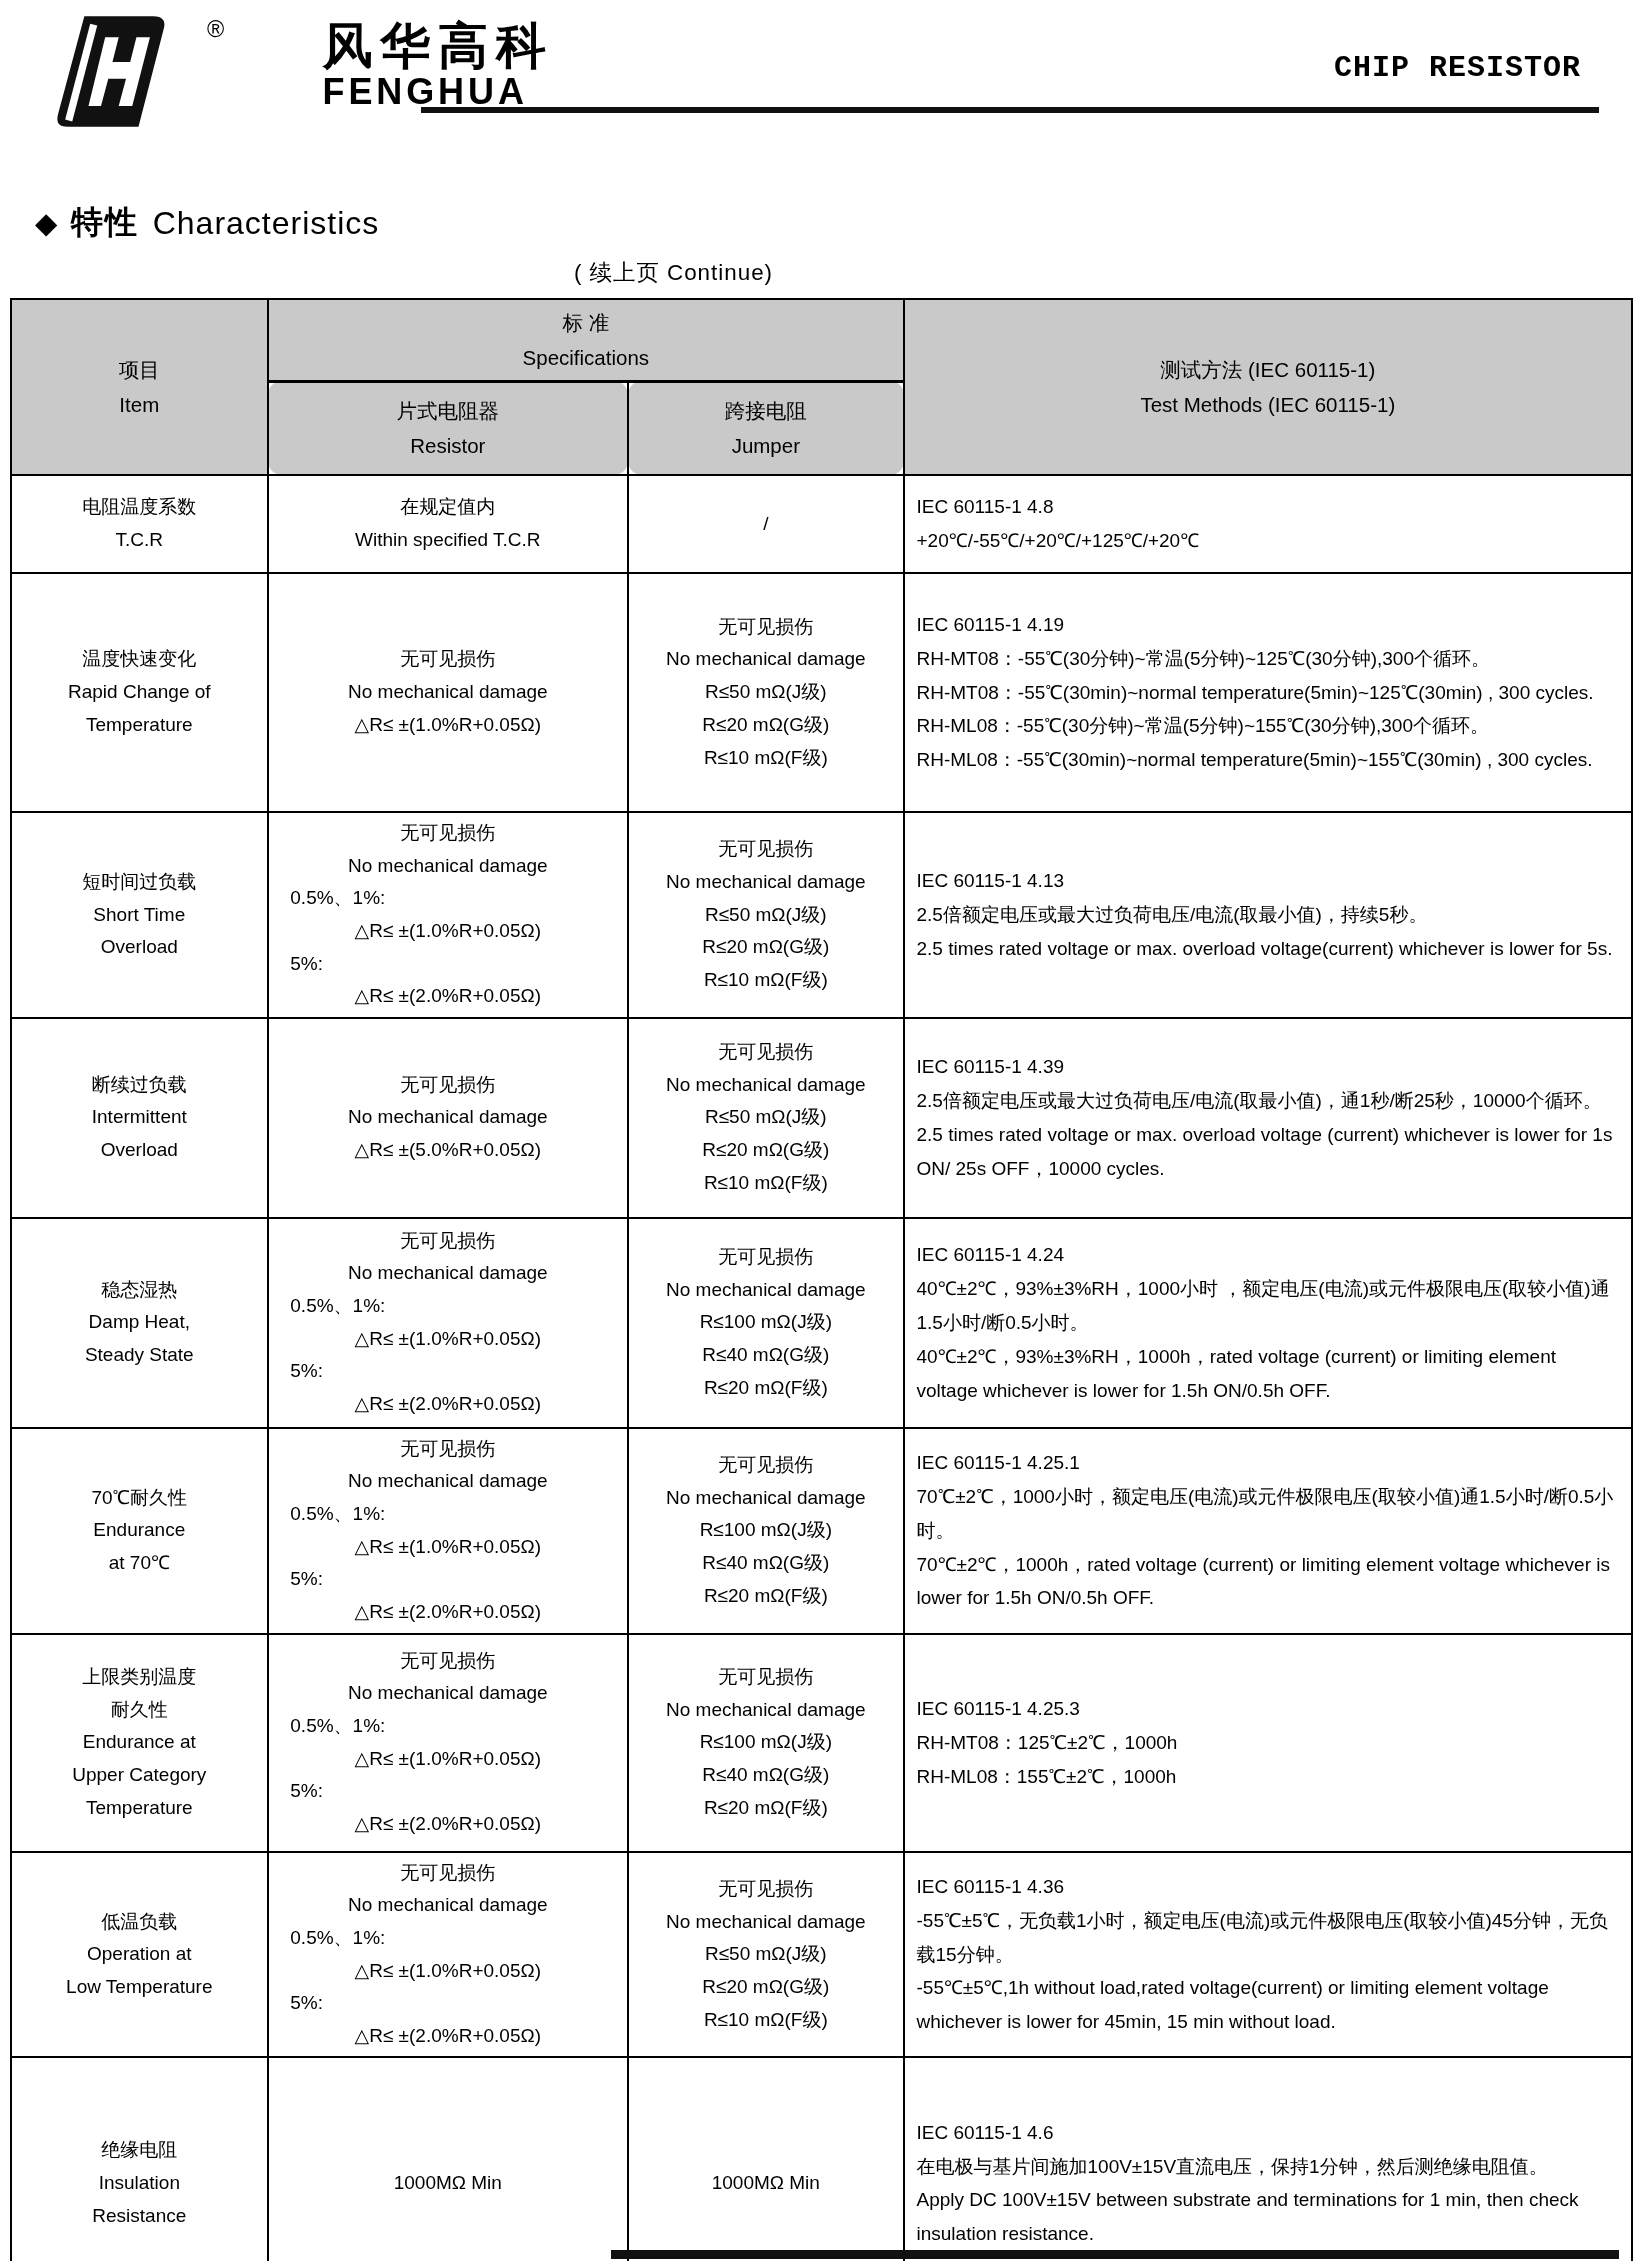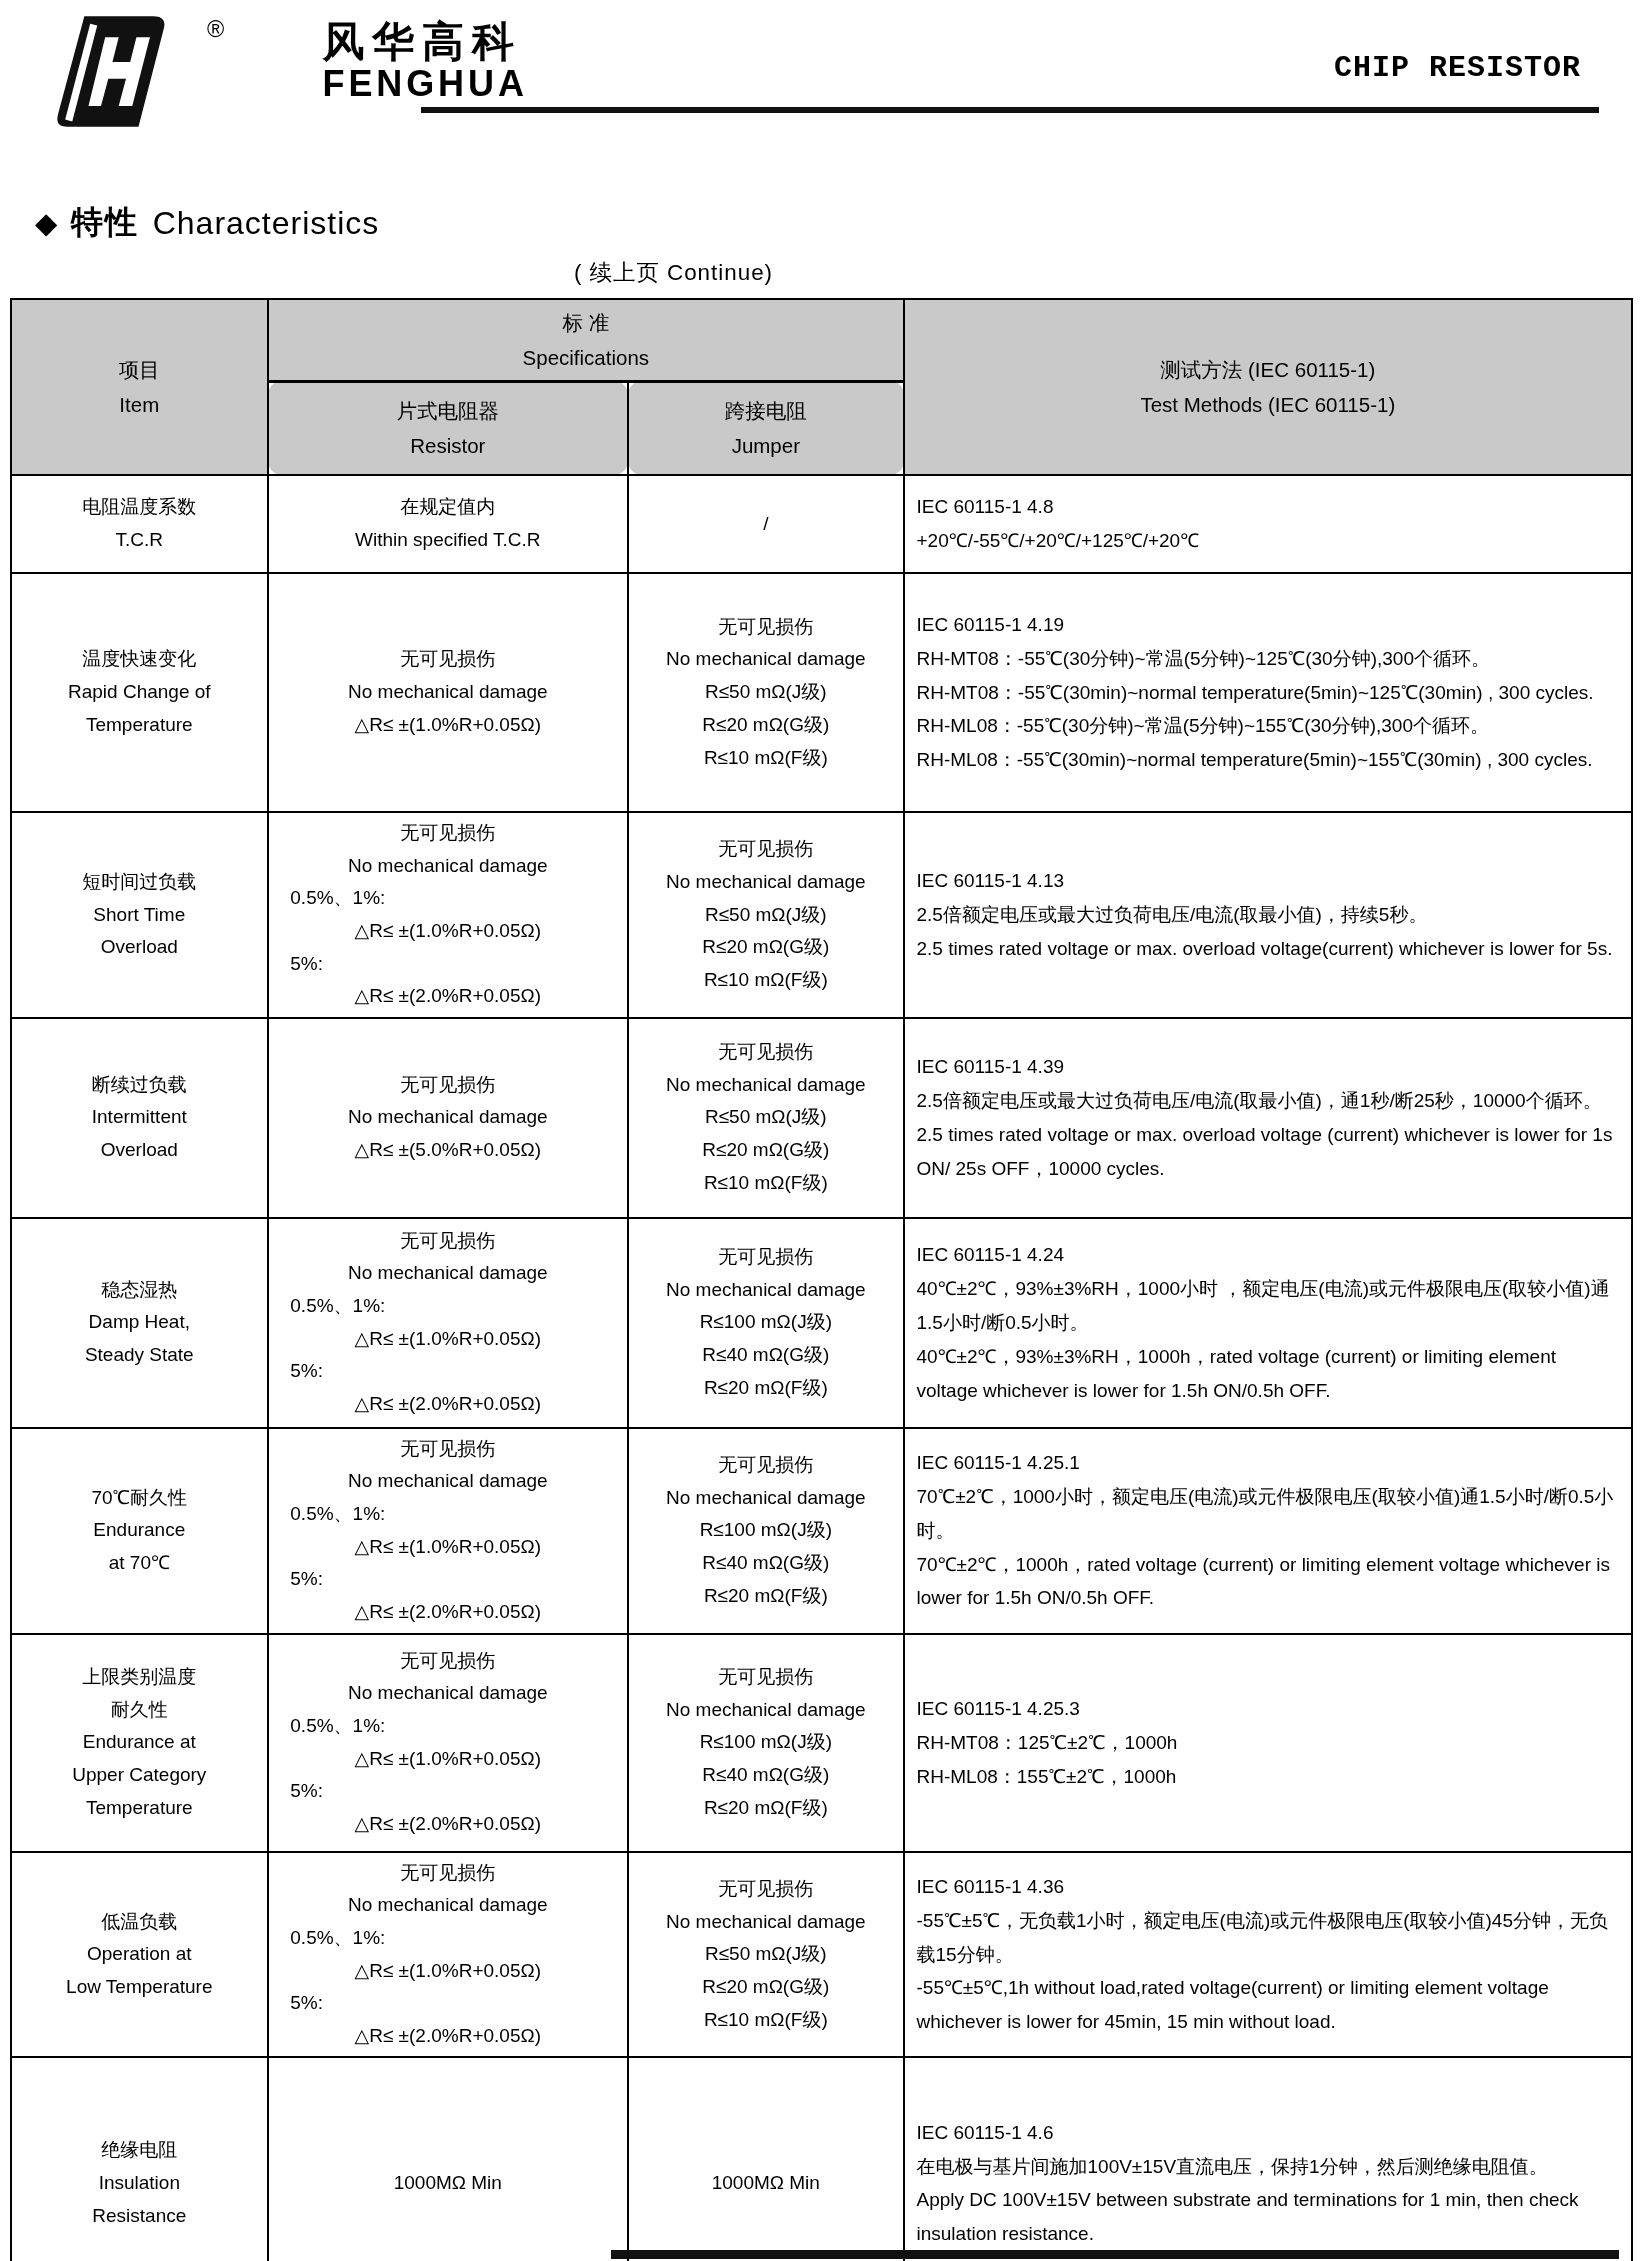--- a/index.html
+++ b/index.html
@@ -6,21 +6,21 @@
   body { width:1640px; font-family:"Liberation Sans", sans-serif; color:#000; }
   .page { position:relative; width:1640px; height:2262px; background:#fff; overflow:hidden; }
 
   
   .hdr { position:relative; height:195px; }
   .logo { position:absolute; left:51px; top:13.7px; display:flex; align-items:flex-start; gap:19.5px; }
   .logo-mark { position:relative; width:125px; height:115px; }
   .logo-mark svg { display:block; }
   .regmark { position:absolute; left:156px; top:2px; font-size:23.4px; }
   .brand { margin-left:127px; padding-top:5.9px; }
-  .brand-cn { font-size:42px; font-weight:bold; letter-spacing:7.8px; line-height:1.05; }
+  .brand-cn { font-size:50px; font-weight:bold; letter-spacing:7.8px; line-height:1.05; }
   .brand-en { font-size:36px; font-weight:bold; letter-spacing:3.9px; line-height:1.1; }
   .product-title { position:absolute; right:59px; top:51px; font-size:30px; letter-spacing:1px; font-weight:bold;font-family:Liberation Mono, monospace; }
   .hrule { position:absolute; left:421px; right:41px; top:107px; height:5.9px; background:#111; }
 
   
   .section { position:absolute; left:35px; top:201px; font-size:32px; display:flex; align-items:center; gap:13.7px; }
   .diamond { font-size:29px; }
   .section-cn { font-weight:bold; letter-spacing:2px; }
   .section-en { letter-spacing:1px; }
   .continue { position:absolute; top:257px; left:0; right:293px; text-align:center; font-size:22.4px; letter-spacing:1px; }

